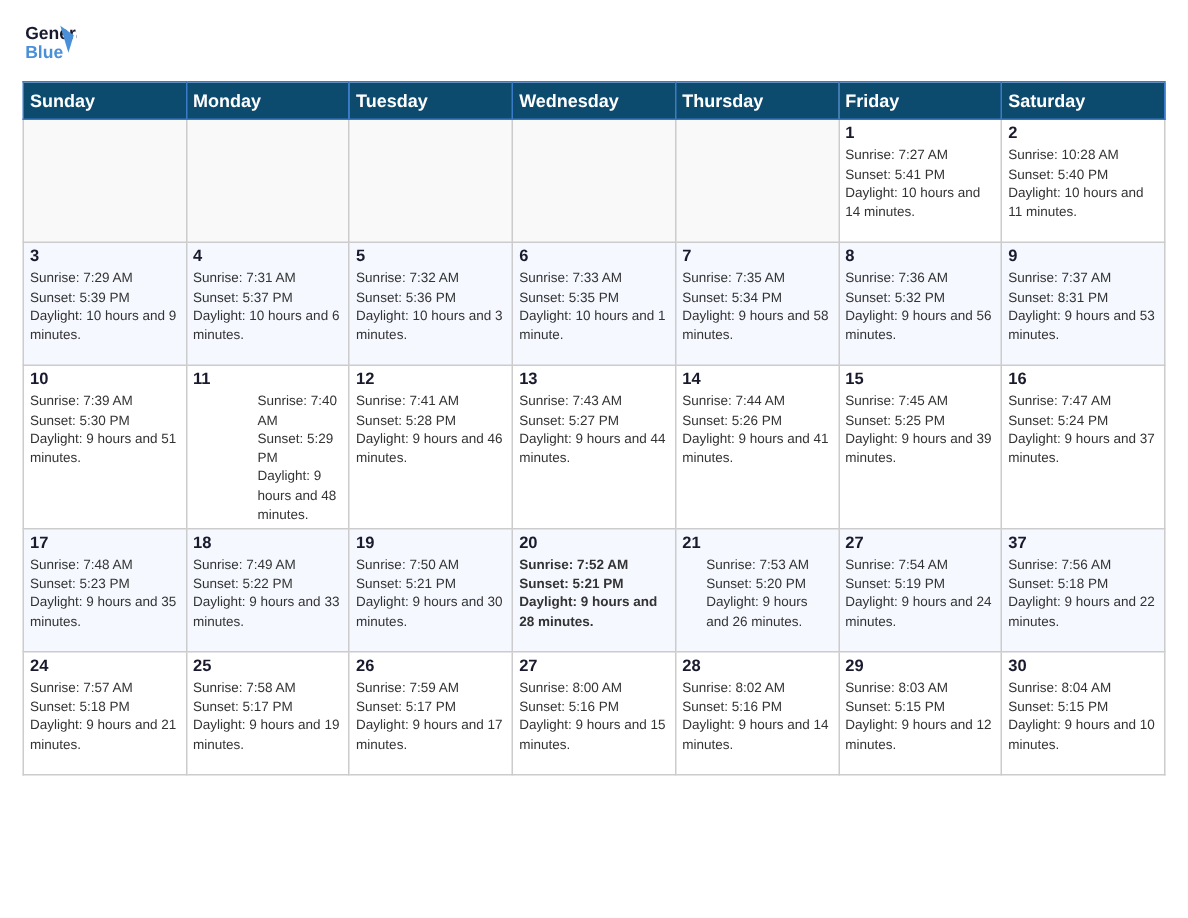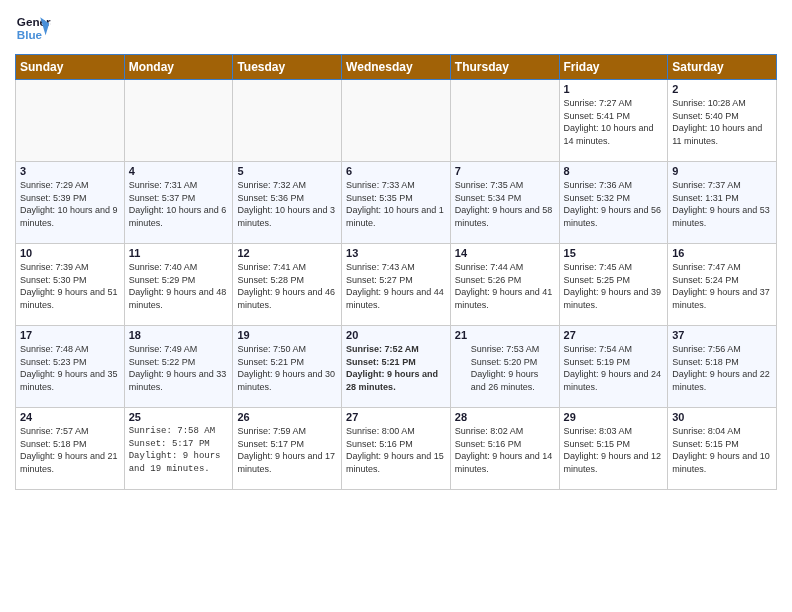--- a/index.html
+++ b/index.html
@@ -41,21 +41,21 @@
     .subtitle {
       font-size: 14px;
       color: #444;
     }
     .calendar {
       width: 100%;
       border-collapse: collapse;
       table-layout: fixed;
     }
     .calendar th {
-      background: #a16207;
+      background: #0c4a6e;
       color: #fff;
       font-size: 12px;
       font-weight: bold;
       padding: 5px 4px;
       text-align: left;
       border: 1px solid #3a7bc8;
     }
     .calendar td {
       vertical-align: top;
       border: 1px solid #ccc;
@@ -167,34 +167,34 @@
           </td>
           <td>
             <span class="day-number">8</span>
             <div class="day-info" style="white-space: pre-line;">Sunrise: 7:36 AM
 Sunset: 5:32 PM
 Daylight: 9 hours and 56 minutes.</div>
           </td>
           <td>
             <span class="day-number">9</span>
             <div class="day-info" style="white-space: pre-line;">Sunrise: 7:37 AM
-Sunset: 1:31 PM
+Sunset: 8:31 PM
 Daylight: 9 hours and 53 minutes.</div>
           </td>
         </tr>
         <tr>
           <td>
             <span class="day-number">10</span>
             <div class="day-info" style="white-space: pre-line;">Sunrise: 7:39 AM
 Sunset: 5:30 PM
 Daylight: 9 hours and 51 minutes.</div>
           </td>
           <td>
             <span class="day-number">11</span>
-            <div class="day-info" style="white-space: pre-line;">Sunrise: 7:40 AM
+            <div class="day-info" style="white-space: pre-line; margin-left: 43px;">Sunrise: 7:40 AM
 Sunset: 5:29 PM
 Daylight: 9 hours and 48 minutes.</div>
           </td>
           <td>
             <span class="day-number">12</span>
             <div class="day-info" style="white-space: pre-line;">Sunrise: 7:41 AM
 Sunset: 5:28 PM
 Daylight: 9 hours and 46 minutes.</div>
           </td>
           <td>
@@ -268,21 +268,21 @@
         </tr>
         <tr>
           <td>
             <span class="day-number">24</span>
             <div class="day-info" style="white-space: pre-line;">Sunrise: 7:57 AM
 Sunset: 5:18 PM
 Daylight: 9 hours and 21 minutes.</div>
           </td>
           <td>
             <span class="day-number">25</span>
-            <div class="day-info" style="white-space: pre-line; font-family: Liberation Mono, monospace;">Sunrise: 7:58 AM
+            <div class="day-info" style="white-space: pre-line;">Sunrise: 7:58 AM
 Sunset: 5:17 PM
 Daylight: 9 hours and 19 minutes.</div>
           </td>
           <td>
             <span class="day-number">26</span>
             <div class="day-info" style="white-space: pre-line;">Sunrise: 7:59 AM
 Sunset: 5:17 PM
 Daylight: 9 hours and 17 minutes.</div>
           </td>
           <td>

